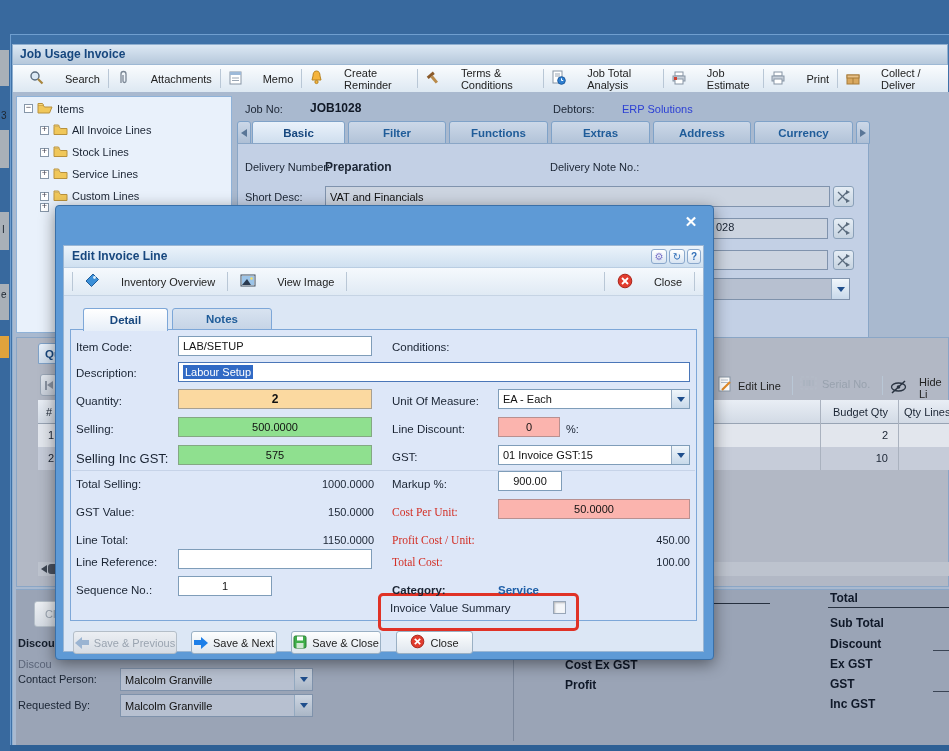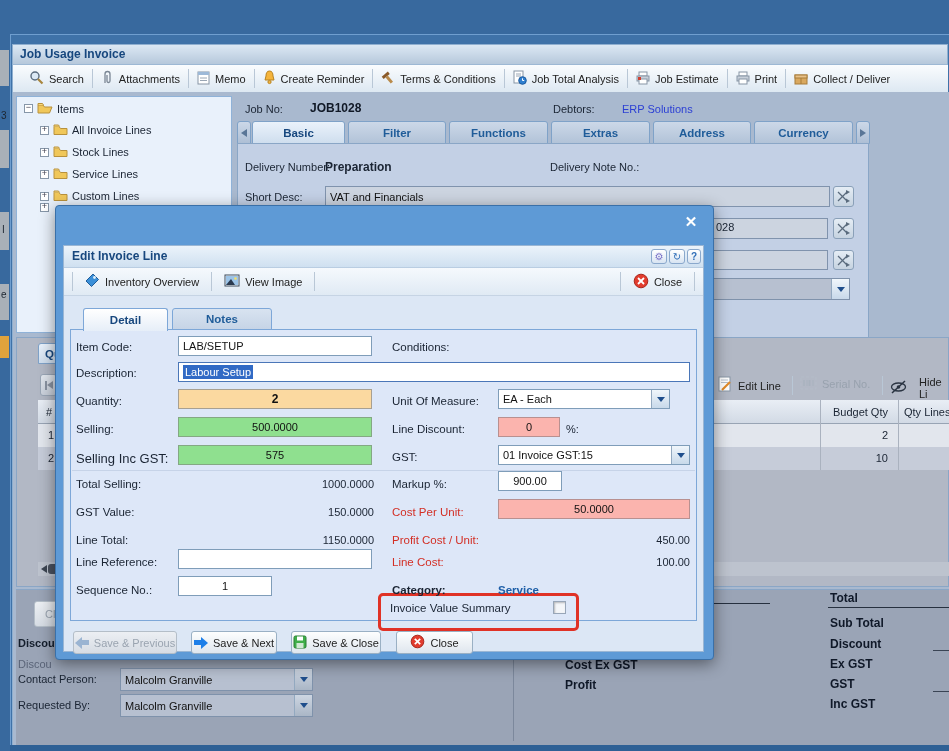--- a/index.html
+++ b/index.html
@@ -17,21 +17,21 @@
   .dd-grey{background:#b7c0d0;border:1px solid #7f92ab;}
   .ddbtn{margin-left:auto;width:17px;align-self:stretch;background:linear-gradient(#f0f6fb,#c8d9ea);
          border-left:1px solid #93a9c0;display:flex;align-items:center;justify-content:center;flex:0 0 17px;}
   .caret{width:0;height:0;border-left:4px solid transparent;border-right:4px solid transparent;border-top:5px solid #1f4e8c;}
   .titlebar{position:absolute;left:12px;top:44px;width:936px;height:21px;box-sizing:border-box;
     background:linear-gradient(#dce8f4,#b6c8db);border:1px solid #8fafd0;border-bottom:1px solid #9db8d4;
     font-size:12px;font-weight:bold;color:#17477e;line-height:19px;padding-left:7px;}
   .toolbar{position:absolute;left:12px;top:65px;width:936px;height:27px;box-sizing:border-box;
     background:linear-gradient(#fafcfe,#dde8f2);border-left:1px solid #8fafd0;
     display:flex;align-items:center;padding-left:8px;}
-  .titem{display:flex;align-items:center;gap:5px;font-size:11px;color:#222;padding:0 8px;cursor:default;}
+  .titem{display:flex;align-items:center;gap:21px;font-size:11px;color:#222;padding:0 8px;cursor:default;}
   .sep{width:1px;height:19px;background:#b9c7d6;}
   .treerow{position:absolute;display:flex;align-items:center;gap:4px;font-size:11px;color:#1a2433;white-space:nowrap;}
   .pm{width:9px;height:9px;box-sizing:border-box;border:1px solid #8696a8;background:#fff;
       font-size:9px;line-height:7px;text-align:center;color:#445;position:relative;flex:0 0 9px;}
   .pm.plus::before{content:"+";position:absolute;left:0;top:-1px;width:7px;}
   .pm.minus::before{content:"\2212";position:absolute;left:0;top:-1px;width:7px;}
   .mtab{position:absolute;height:23px;box-sizing:border-box;border:1px solid #7fa2c8;border-radius:3px 3px 0 0;
     font-size:11.5px;font-weight:bold;color:#1f5c99;display:flex;align-items:center;justify-content:center;
     background:linear-gradient(#ccd8e8,#b2c3d8);}
   .mtab.active{background:linear-gradient(#eaf2fb,#cfdeee);color:#17477e;}
@@ -42,21 +42,21 @@
   .gridhead{position:absolute;background:linear-gradient(#e9eef5,#d2dae5);border-bottom:1px solid #98a4b4;
     box-sizing:border-box;font-size:11px;color:#222;display:flex;align-items:center;}
   .gridrow{position:absolute;font-size:11px;color:#111;display:flex;align-items:center;box-sizing:border-box;}
   .btn3d{position:absolute;box-sizing:border-box;background:linear-gradient(#fdfefe,#dfe6ee);
     border:1px solid #9ab0c4;border-radius:3px;display:flex;align-items:center;justify-content:center;gap:5px;
     font-size:11px;color:#222;white-space:nowrap;}
   .btn3d.disabled{background:linear-gradient(#eceff3,#d6dce4);border-color:#b4bec8;color:#9aa4b0;}
   .smbtn{position:absolute;box-sizing:border-box;border:1px solid #8aa8cc;border-radius:3px;
     background:linear-gradient(#ffffff,#d8e4f2);display:flex;align-items:center;justify-content:center;
     font-size:10px;line-height:10px;}
-  .red-lbl{color:#d32f25;}
+  .red-lbl{color:#d32f25;font-family:Liberation Serif, serif;}
   .arrow-shape{display:inline-flex;align-items:center;}
   .arrow-shape .stub{width:7px;height:5px;}
   .arrow-shape .head-r{width:0;height:0;border-top:6px solid transparent;border-bottom:6px solid transparent;border-left:7px solid;}
   .arrow-shape .head-l{width:0;height:0;border-top:6px solid transparent;border-bottom:6px solid transparent;border-right:7px solid;}
   .modal-frame{position:absolute;left:55px;top:205px;width:657px;height:453px;background:#5e9ad6;
     border:1px solid #3a70a8;border-radius:4px;box-shadow:0 4px 16px rgba(0,0,0,.45);z-index:10;}
   .mclose-x{position:absolute;left:681px;top:212px;width:20px;height:20px;color:#fff;font-weight:bold;
     font-size:15px;text-align:center;line-height:20px;z-index:12;}
   .checkbox{position:absolute;width:13px;height:13px;box-sizing:border-box;background:#f4f6f9;
     border:1px solid #98a6b8;box-shadow:inset 1px 1px 2px rgba(0,0,0,.25);}
@@ -482,21 +482,21 @@
     </div>
 
   <span class="lbl" style="left:76px;top:584px;z-index:14;font-size:11.5px;">Sequence No.:</span>
   <div class="inp ctr" style="left:178px;top:576px;width:94px;height:20px;z-index:14;">
       <span>1</span>
     </div>
 
   <span class="lbl" style="left:392px;top:341px;z-index:14;font-size:11.5px;">Conditions:</span>
 
   <span class="lbl" style="left:392px;top:395px;z-index:14;font-size:11.5px;">Unit Of Measure:</span>
-  <div class="dd" style="left:498px;top:389px;width:172px;height:20px;z-index:14;">
+  <div class="dd" style="left:498px;top:389px;width:192px;height:20px;z-index:14;">
     <span>EA - Each</span>
     <span class="ddbtn">
         <span class="caret"></span>
       </span>
   </div>
 
   <span class="lbl" style="left:392px;top:423px;z-index:14;font-size:11.5px;">Line Discount:</span>
   <div class="inp ctr" style="left:498px;top:417px;width:62px;height:20px;z-index:14;background:#fbb4ae;border-color:#b89090;">
       <span>0</span>
     </div>
@@ -516,21 +516,21 @@
     </div>
 
   <span class="lbl red-lbl" style="left:392px;top:506px;z-index:14;font-size:11.5px;">Cost Per Unit:</span>
   <div class="inp ctr" style="left:498px;top:499px;width:192px;height:20px;z-index:14;background:#fbb4ae;border-color:#b89090;">
       <span>50.0000</span>
     </div>
 
   <span class="lbl red-lbl" style="left:392px;top:534px;z-index:14;font-size:11.5px;">Profit Cost / Unit:</span>
   <span class="lbl" style="left:600px;top:534px;width:90px;text-align:right;z-index:14;">450.00</span>
 
-  <span class="lbl red-lbl" style="left:392px;top:556px;z-index:14;font-size:11.5px;">Line Cost:</span>
+  <span class="lbl red-lbl" style="left:392px;top:556px;z-index:14;font-size:11.5px;">Total Cost:</span>
   <span class="lbl" style="left:600px;top:556px;width:90px;text-align:right;z-index:14;">100.00</span>
 
   <span class="lbl bold" style="left:392px;top:584px;z-index:14;font-size:11.5px;">Category:</span>
   <span class="lbl bold" style="left:498px;top:584px;color:#1e5fa8;z-index:14;font-size:11.5px;">Service</span>
 
   <span class="lbl" style="left:390px;top:602px;z-index:14;font-size:11.5px;">Invoice Value Summary</span>
   <span class="checkbox" style="left:553px;top:601px;z-index:14;"></span>
   <div class="hl-red" style="left:378px;top:593px;width:195px;height:32px;"></div>
 
   <div class="btn3d disabled" style="left:73px;top:631px;width:104px;height:23px;z-index:14;">

